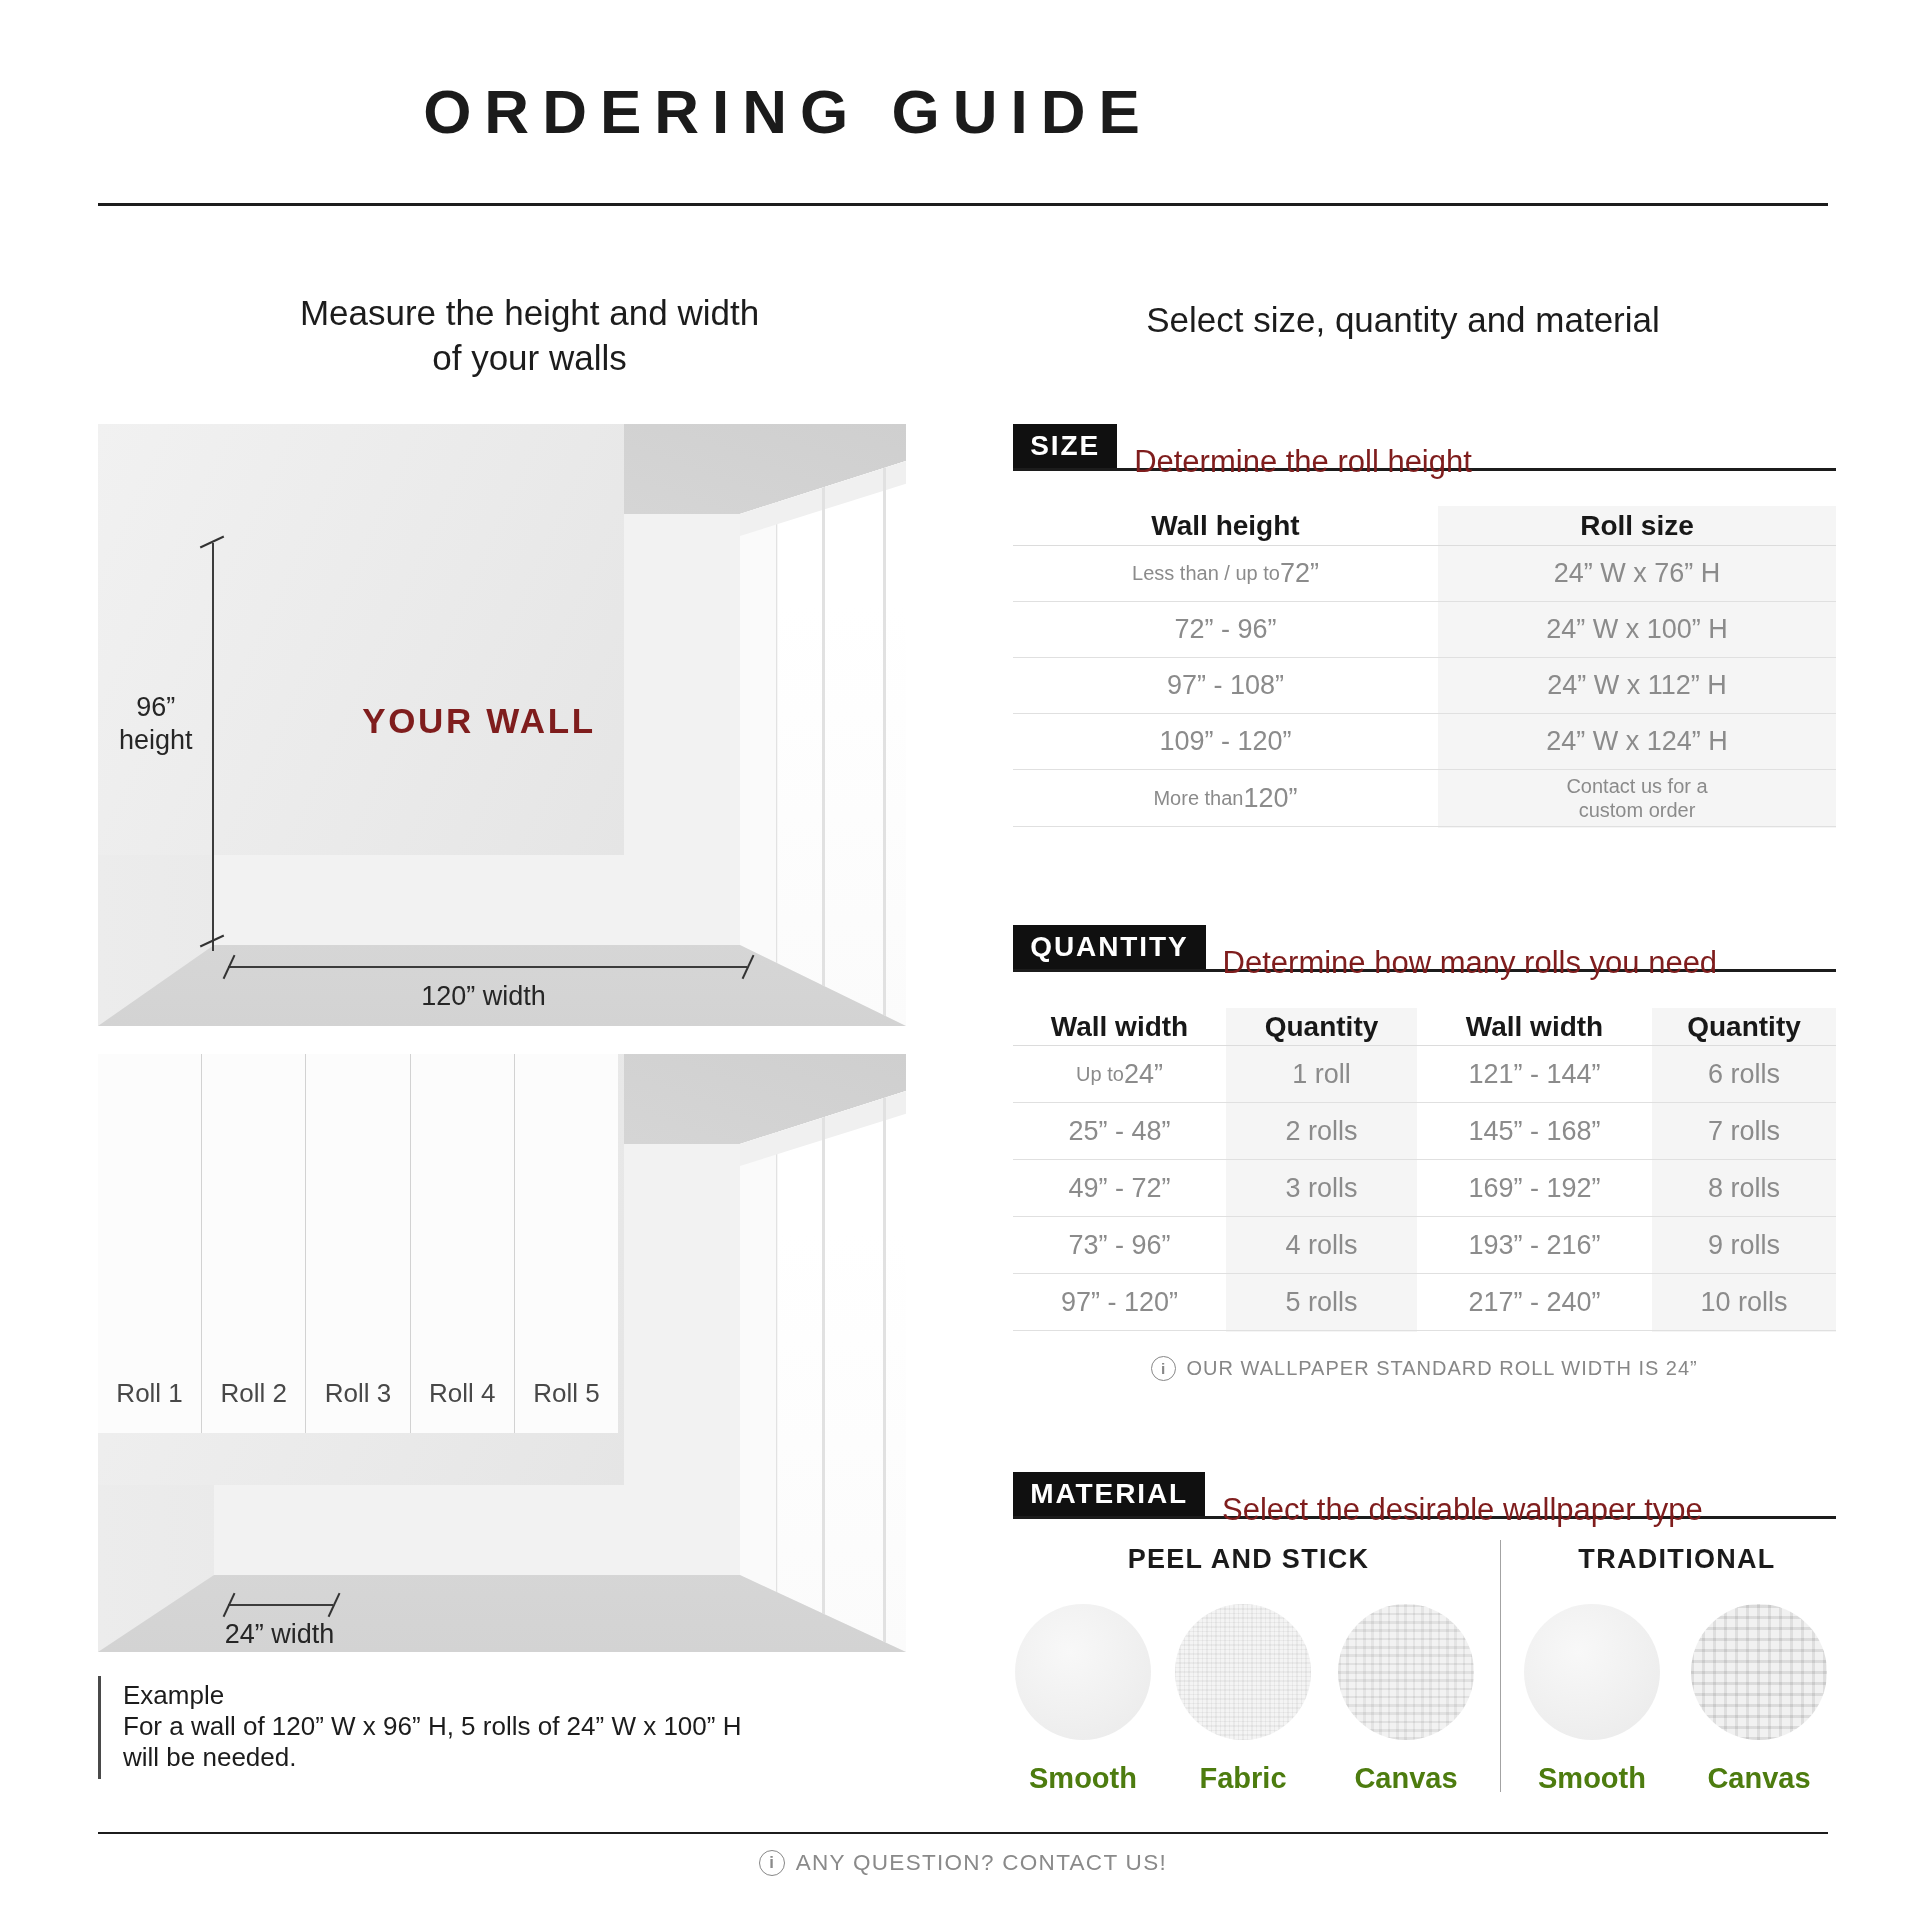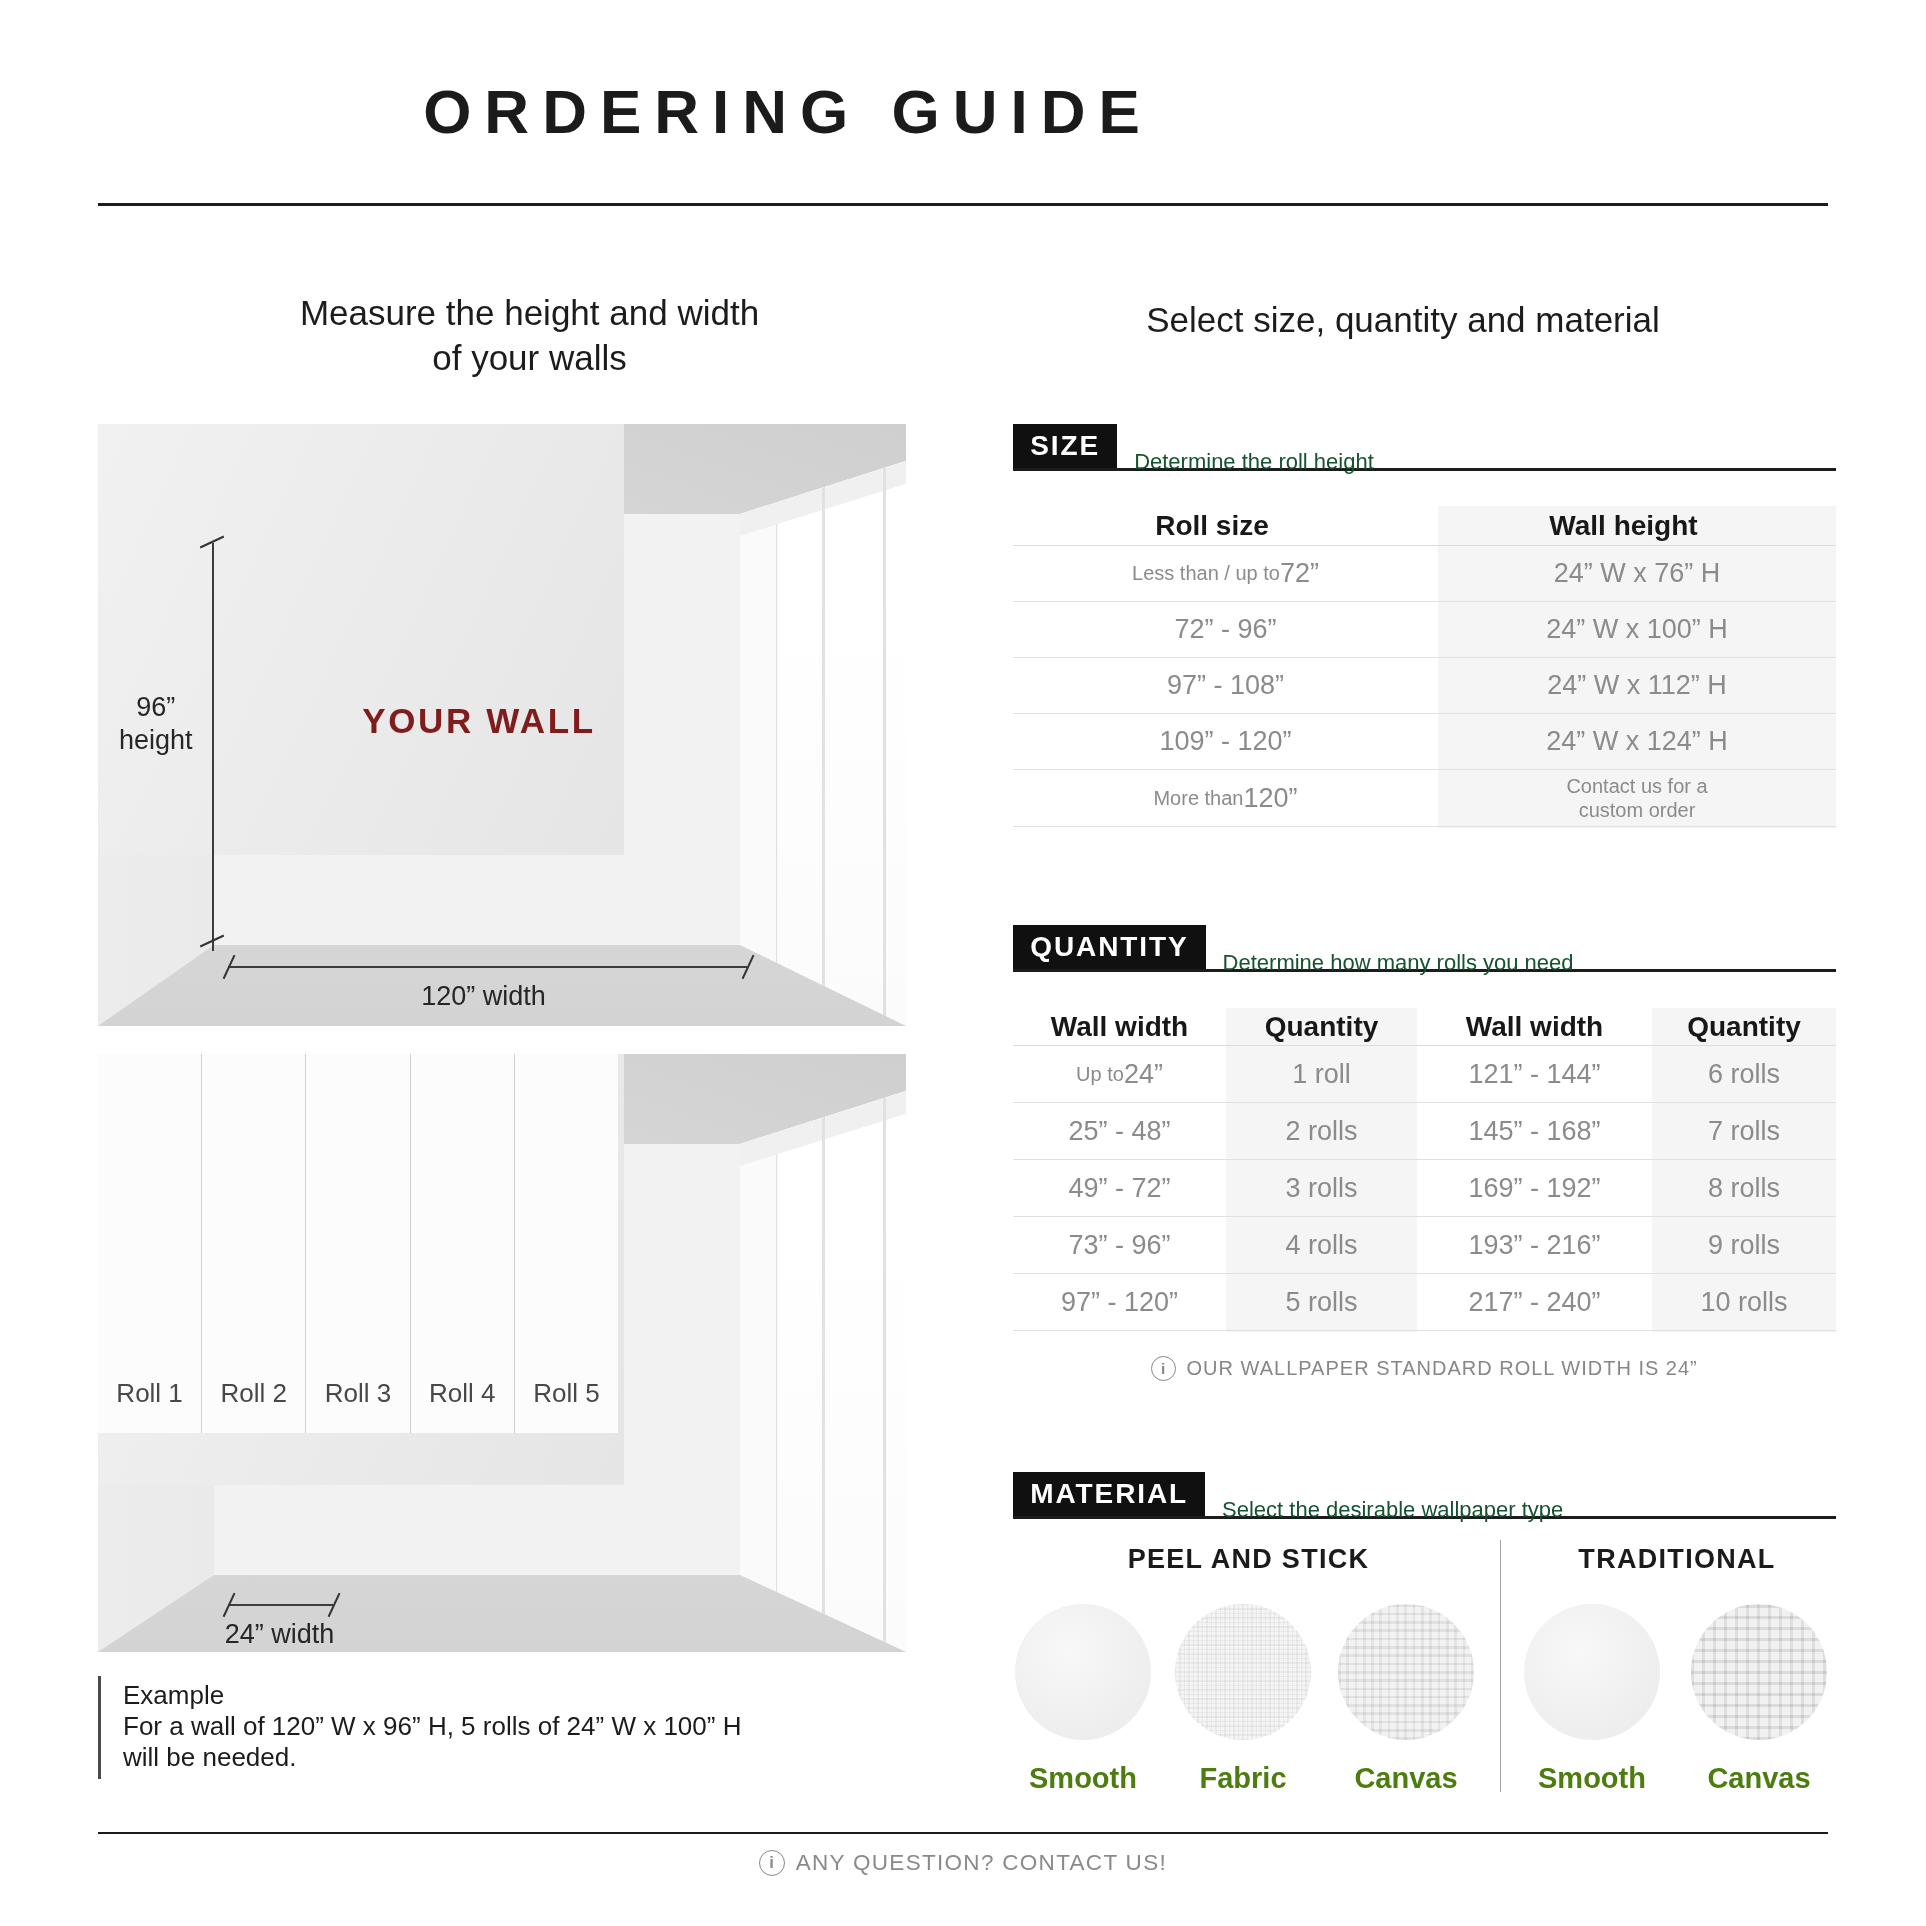--- a/index.html
+++ b/index.html
@@ -10,21 +10,21 @@
   
   .page-title{left:0;top:76px;width:1576px;text-align:center;font-size:62px;font-weight:700;
               letter-spacing:13px;color:#1b1b1b;}
   .rule{background:#1c1c1c;height:2.6px;}
   .col-heading{font-size:35px;font-weight:500;line-height:45px;text-align:center;color:#1c1c1c;}
 
   
   .section-header{display:flex;align-items:stretch;border-bottom:3.2px solid #1c1c1c;height:44px;}
   .badge{background:#101010;color:#ffffff;font-size:28px;font-weight:700;letter-spacing:1.9px;
          display:flex;align-items:center;padding:0 17.3px;white-space:nowrap;}
-  .section-sub{font-size:22px;font-weight:400;color:#14532d;display:flex;align-items:center;
+  .section-sub{font-size:31px;font-weight:400;color:#7f1d1d;display:flex;align-items:center;
                margin-left:16.7px;white-space:nowrap;margin-top:32px;}
 
   
   .tbl{position:absolute;}
   .tbl .altbg{position:absolute;background:#f5f5f5;top:0;}
   .trow{position:relative;display:flex;border-bottom:1.3px solid #e0e0e0;}
   .trow.head{border-bottom:1.3px solid #dcdcdc;}
   .tcell{display:flex;align-items:center;justify-content:center;text-align:center;}
   .th{font-size:28px;font-weight:700;color:#181818;}
   .td{font-size:27px;color:#8b8b8b;}
@@ -176,22 +176,22 @@
   </div>
 
   <div class="abs section-header" style="left:1013px;top:424px;width:823px;">
     <div class="badge">SIZE</div>
     <div class="section-sub">Determine the roll height</div>
   </div>
 
   <div class="tbl" style="left:1013px;top:506px;width:823px;">
     <div class="altbg" style="left:425px;width:398px;height:322px;"></div>
     <div class="trow head" style="height:39px;">
+      <div class="tcell th" style="width:425px;">Wall height</div>
       <div class="tcell th" style="width:398px;">Roll size</div>
-      <div class="tcell th" style="width:425px;">Wall height</div>
     </div>
     <div class="trow" style="height:55px;">
       <div class="tcell td" style="width:425px;">
           <span class="pre">Less than / up to </span>
           <span>72”</span>
         </div>
       <div class="tcell td" style="width:398px;">24” W x 76” H</div>
     </div>
     <div class="trow" style="height:55px;">
       <div class="tcell td" style="width:425px;">

